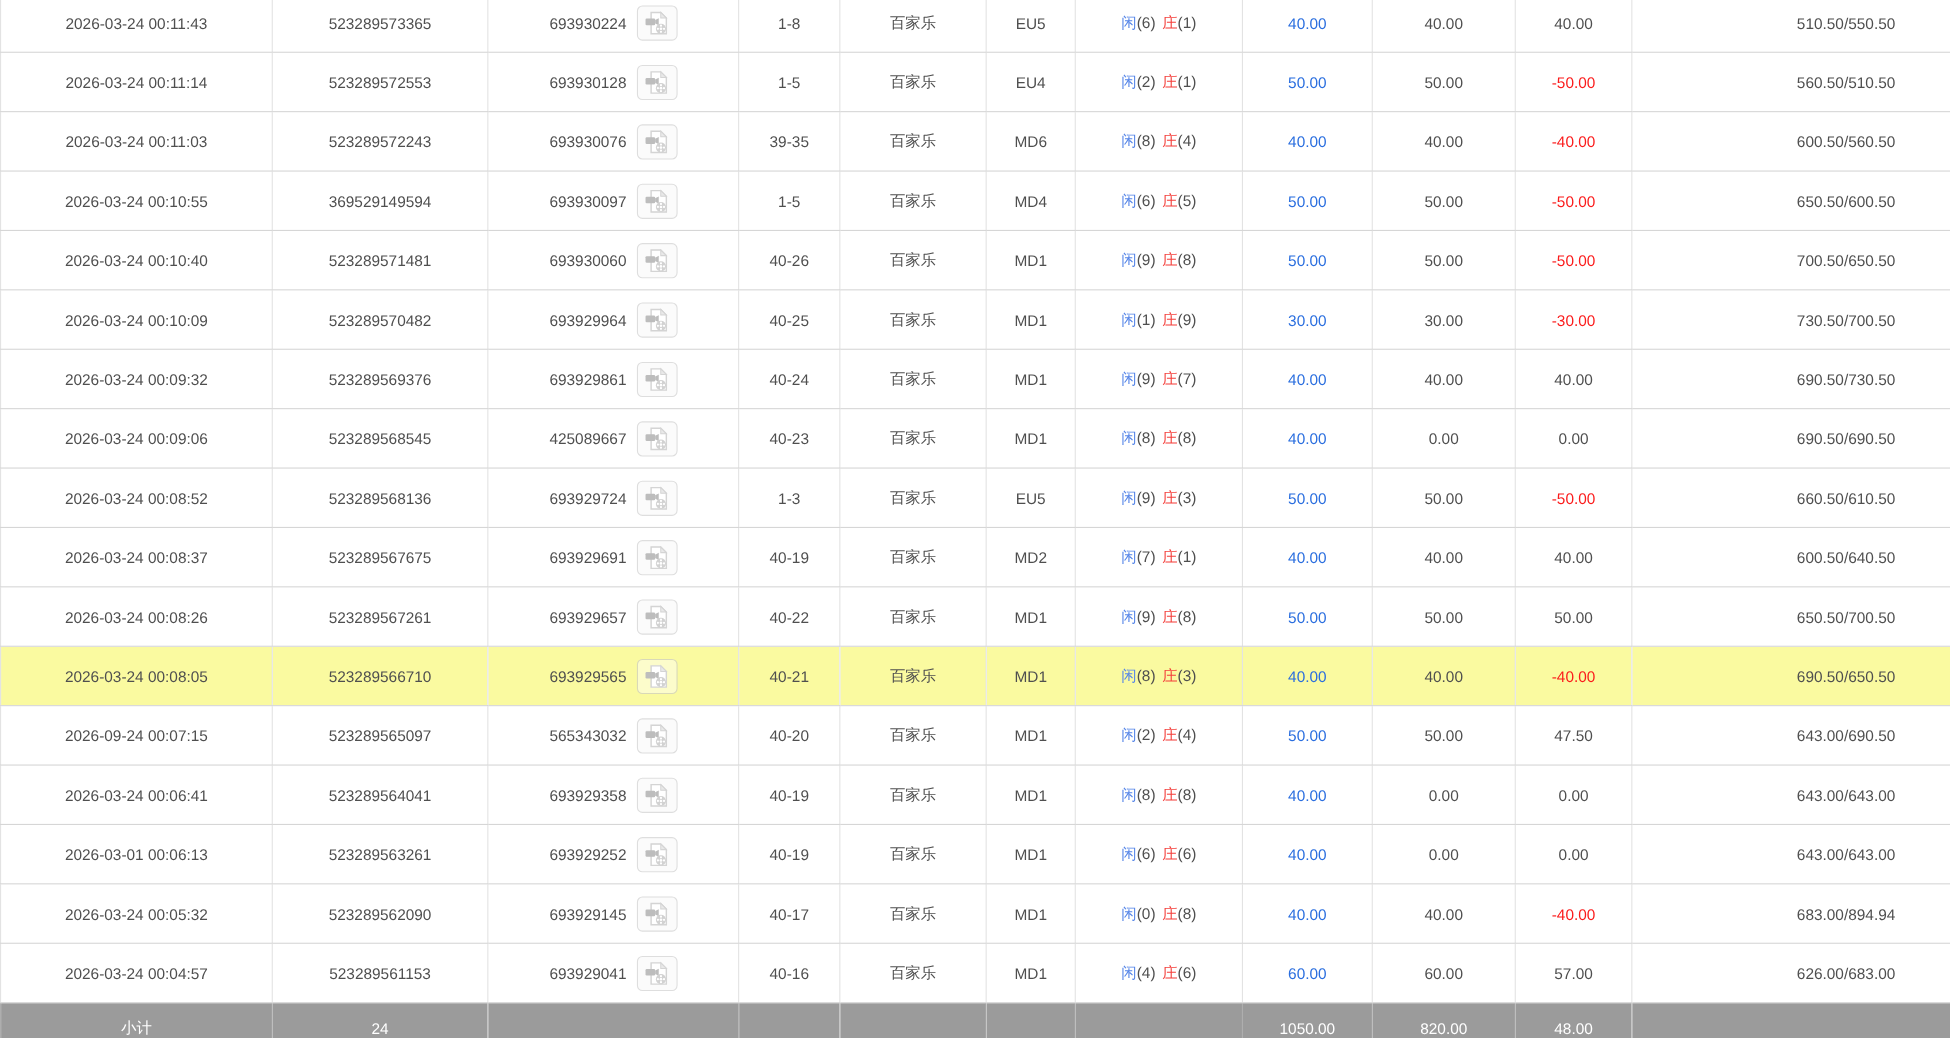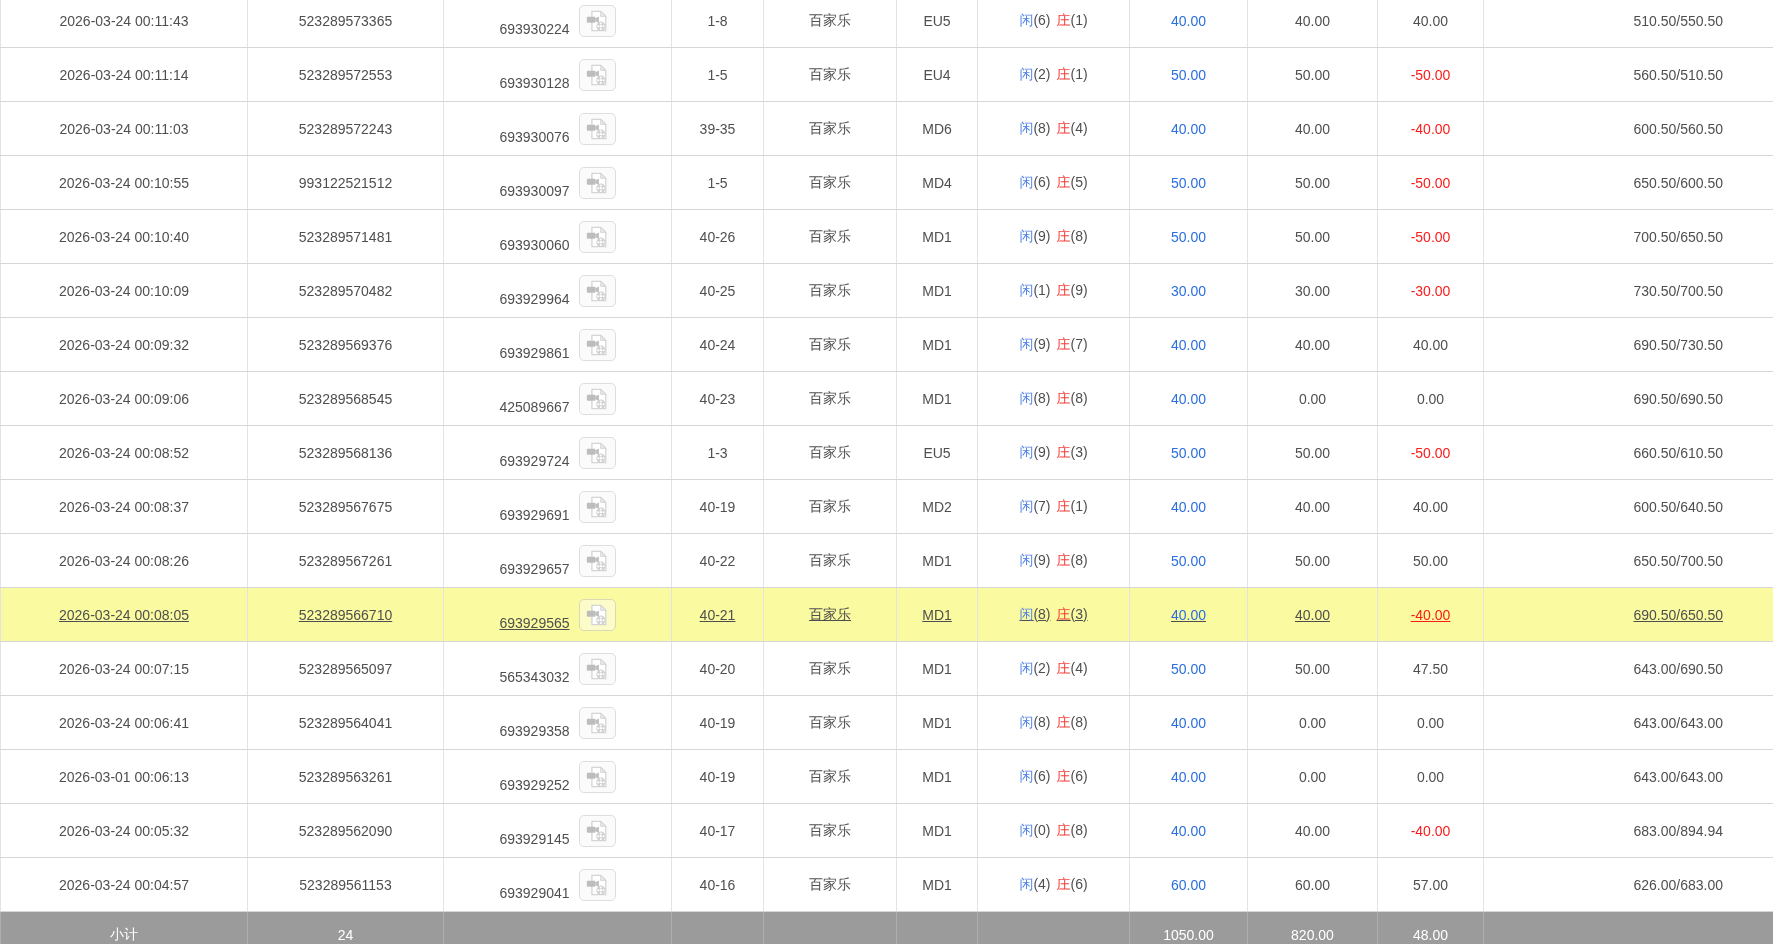--- a/index.html
+++ b/index.html
@@ -15,23 +15,23 @@
   }
   td {
     border-top: 1px solid #d6d6d6;
     border-bottom: 1px solid #d6d6d6;
     border-left: 1px solid #e3e3e3;
     border-right: 1px solid #e3e3e3;
     text-align: center; vertical-align: middle;
     height: 53px; padding: 0; white-space: nowrap; overflow: hidden;
   }
   tr.data-row { background: #ffffff; }
-  tr.data-row.highlight td { background: var(--highlight-yellow, #fafaa0); text-decoration: underline; }
+  tr.data-row.highlight td { background: var(--highlight-yellow, #fafaa0); }
   td.balance-cell { text-align: right; padding-right: 50px; }
-  .gameno-wrap { display: flex; align-items: flex-end; justify-content: center; gap: 9px; }
+  .gameno-wrap { display: flex; align-items: center; justify-content: center; gap: 9px; }
   .video-btn {
     width: 37px; height: 32px; padding: 0;
     border: 1px solid #dedede; border-radius: 5px;
     background: #fbfbfb; cursor: pointer;
     display: inline-flex; align-items: center; justify-content: center;
   }
   tr.highlight .video-btn { background: rgba(255,255,255,0.45); border-color: #d9d9b8; }
   .video-btn svg { display: block; }
   a.bet-link { color: var(--accent-blue, #2a6edf); text-decoration: none; cursor: pointer; }
   .c-p { color: var(--player-blue, #5585e8); }
@@ -164,21 +164,21 @@
     </td>
     <td>
       <a class="bet-link">40.00</a>
     </td>
     <td>40.00</td>
     <td class="winloss neg">-40.00</td>
     <td class="balance-cell">600.50/560.50</td>
   </tr>
         <tr class="data-row">
     <td>2026-03-24 00:10:55</td>
-    <td>993122521512</td>
+    <td>369529149594</td>
     <td>
       <div class="gameno-wrap">
         <span>693930097</span>
         <button class="video-btn">
           <svg width="24" height="24" viewBox="0 0 26 26">
             <path d="M7.5 2.5h9.5l5.5 5.5v15.5H7.5z" fill="#ffffff" stroke="#d4d4d4" stroke-width="1.4"></path>
             <path d="M17 2.5l5.5 5.5H17z" fill="#e9e9e9" stroke="#d4d4d4" stroke-width="1"></path>
             <rect x="2" y="8.5" width="9.5" height="6.5" rx="1.2" fill="#bdbdbd"></rect>
             <path d="M11.5 10l3.5-1.8v7l-3.5-1.8z" fill="#bdbdbd"></path>
             <circle cx="17.2" cy="18.6" r="5" fill="#d2d2d2"></circle>
@@ -478,21 +478,21 @@
       <span class="c-p">闲</span><span class="score">(8)</span><span class="c-b">庄</span><span class="score">(3)</span>
     </td>
     <td>
       <a class="bet-link">40.00</a>
     </td>
     <td>40.00</td>
     <td class="winloss neg">-40.00</td>
     <td class="balance-cell">690.50/650.50</td>
   </tr>
         <tr class="data-row">
-    <td>2026-03-24 00:07:15</td>
+    <td>2026-09-24 00:07:15</td>
     <td>523289565097</td>
     <td>
       <div class="gameno-wrap">
         <span>565343032</span>
         <button class="video-btn">
           <svg width="24" height="24" viewBox="0 0 26 26">
             <path d="M7.5 2.5h9.5l5.5 5.5v15.5H7.5z" fill="#ffffff" stroke="#d4d4d4" stroke-width="1.4"></path>
             <path d="M17 2.5l5.5 5.5H17z" fill="#e9e9e9" stroke="#d4d4d4" stroke-width="1"></path>
             <rect x="2" y="8.5" width="9.5" height="6.5" rx="1.2" fill="#bdbdbd"></rect>
             <path d="M11.5 10l3.5-1.8v7l-3.5-1.8z" fill="#bdbdbd"></path>

